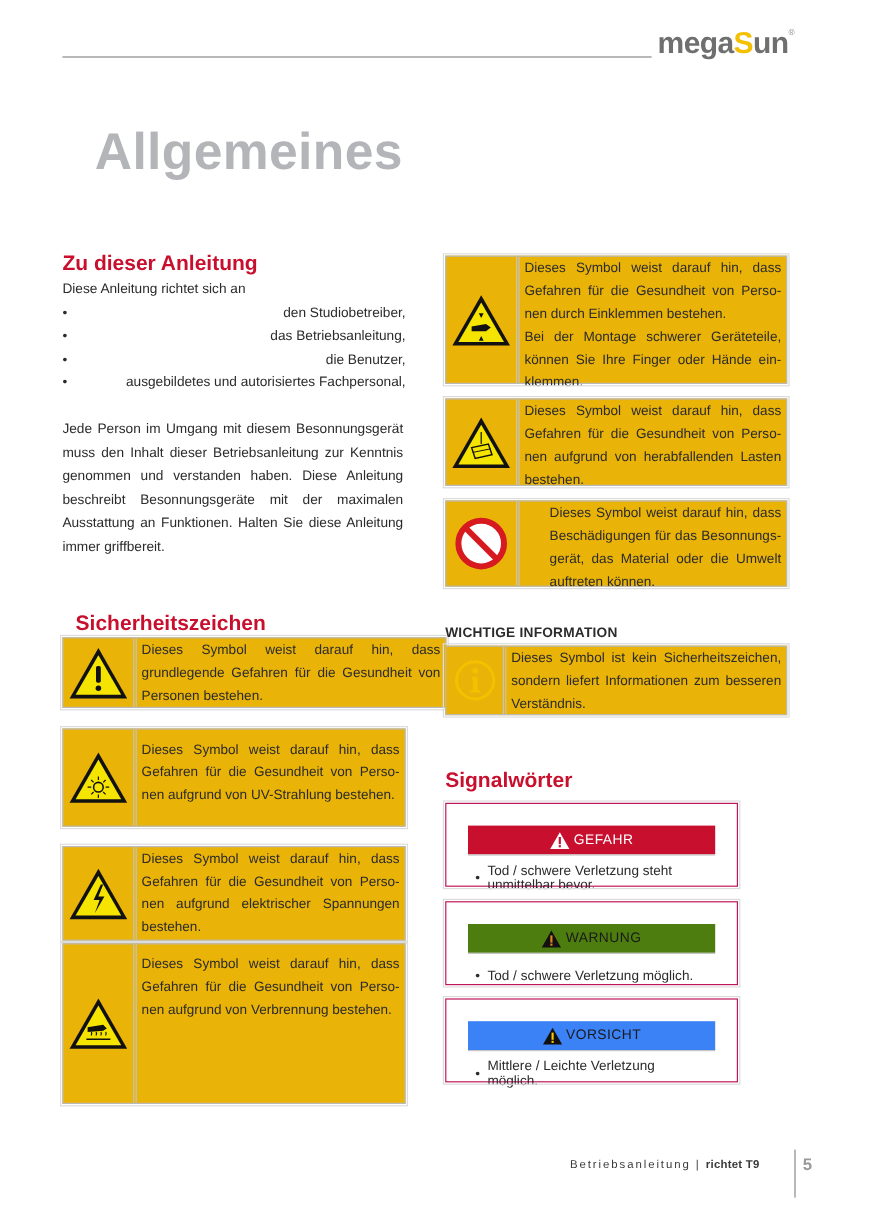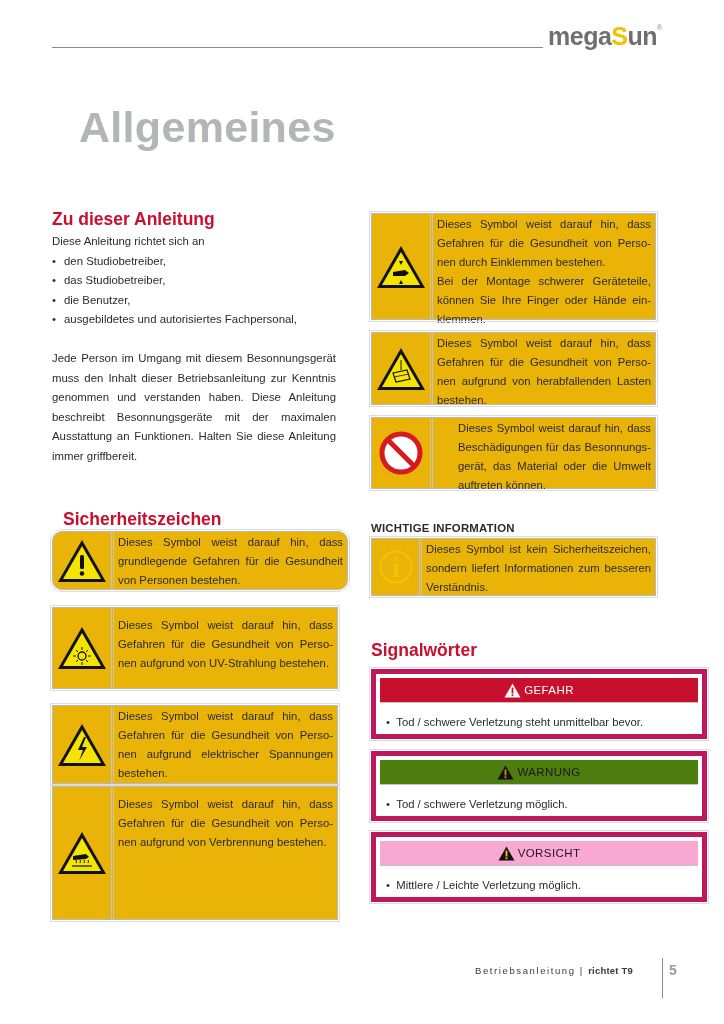--- a/index.html
+++ b/index.html
@@ -11,30 +11,30 @@
   .logo .s { color: #f5c000; }
   .logo .reg { font-size: 7px; vertical-align: top; position: relative; top: 2px; font-weight: normal; color: #888; }
 
   .page-title { position: absolute; left: 52px; top: 103px; font-size: 43px; font-weight: bold; color: #b3b5b8; letter-spacing: 0.3px; margin-left: 27px; }
 
   .h2 { position: absolute; font-size: 17.5px; font-weight: bold; color: #c8102e; }
 
   .body-text { position: absolute; font-size: 11.4px; line-height: 19.5px; color: #2b2b2b; }
   .justify { text-align: justify; }
   .bullets { list-style: none; }
-  .bullets li { padding-left: 12px; position: relative; }
+  .bullets li { padding-left: 12px; position: relative; text-align: right; }
   .bullets li::before { content: "•"; position: absolute; left: 0; }
 
   .sym-box { position: absolute; display: flex; border: 1px solid #b9b9b9; outline: 1px solid #dcdcdc; outline-offset: 1px; background: #eab308; }
   .sym-icon { flex: 0 0 61px; border-right: 3px double #c4c4c4; display: flex; align-items: center; justify-content: center; }
   .sym-text { flex: 1; padding: 1px 4px 1px 4px; font-size: 11.3px; line-height: 19px; text-align: justify; color: #2b2b2b; }
 
   .info-head { position: absolute; left: 371px; top: 522px; font-size: 11.4px; font-weight: bold; color: #2b2b2b; letter-spacing: 0.2px; }
 
-  .sig-box { position: absolute; left: 371px; width: 336px; border: 5px solid #be185d; outline: 1px solid #dcdcdc; outline-offset: 1px; background: #fff; padding: 4px; }
+  .sig-box { position: absolute; left: 371px; width: 244px; border: 1px solid #be185d; outline: 1px solid #dcdcdc; outline-offset: 1px; background: #fff; padding: 18px; }
   .sig-band { height: 24px; display: flex; align-items: center; justify-content: center; font-size: 11.5px; letter-spacing: 0.4px; }
   .sig-band svg { margin-right: 3px; }
   .sig-body { border-top: 1px solid #c4c4c4; font-size: 11.3px; padding: 0 6px; display: flex; align-items: center; }
 
   .footer-text { position: absolute; left: 475px; top: 965px; font-size: 9.5px; color: #3a3a3a; letter-spacing: 1.6px; }
   .footer-text b { letter-spacing: 0.2px; font-weight: bold; }
   .footer-rule { position: absolute; left: 662px; top: 958px; width: 1px; height: 40px; background: #8a8a8a; }
   .page-num { position: absolute; left: 669px; top: 962px; font-size: 14px; color: #9a9a9a; font-weight: bold; }
 </style>
 </head>
@@ -43,30 +43,30 @@
 <div class="header-rule"></div>
 <div class="logo"><span>mega</span><span class="s">S</span><span>un</span><span class="reg">®</span></div>
 
 <div class="page-title">Allgemeines</div>
 
 <div class="h2" style="left:52px; top:209px;">Zu dieser Anleitung</div>
 <div class="body-text" style="left:52px; top:232px; width:286px;">
   <div>Diese Anleitung richtet sich an</div>
   <ul class="bullets">
     <li>den Studiobetreiber,</li>
-    <li>das Studiobetreiber,</li>
+    <li>das Betriebsanleitung,</li>
     <li>die Benutzer,</li>
     <li>ausgebildetes und autorisiertes Fachpersonal,</li>
   </ul>
 </div>
 <div class="body-text justify" style="left:52px; top:349px; width:284px;">Jede Person im Umgang mit diesem Besonnungs­gerät muss den Inhalt dieser Betriebsanleitung zur Kenntnis genommen und verstanden haben.  Diese Anleitung beschreibt Besonnungsgeräte mit der maximalen Ausstattung an Funktionen. Halten Sie diese Anleitung immer griffbereit.</div>
 
 <div class="h2" style="left:63px; top:509px;">Sicherheitszeichen</div>
 
-<div class="sym-box" style="left:52px; top:531px; width:296px; height:59px;border-radius:10px;">
+<div class="sym-box" style="left:52px; top:531px; width:320px; height:59px;">
   <div class="sym-icon">
     <svg width="52" height="46" viewBox="0 0 52 46">
         <path d="M26 2 L50 44 L2 44 Z" fill="#111"></path>
         <path d="M26 8 L45 41 L7 41 Z" fill="#f5e400"></path>
         <rect x="24" y="17" width="4" height="14" rx="1.5" fill="#111"></rect>
         <circle cx="26" cy="35.5" r="2.3" fill="#111"></circle>
       </svg>
   </div>
   <div class="sym-text">Dieses Symbol weist darauf hin, dass grundlegende Gefahren für die Gesund­heit von Personen bestehen.</div>
 </div>
@@ -188,21 +188,21 @@
         <path d="M8.5 0.5 L16.5 14.5 L0.5 14.5 Z" fill="#111"></path>
         <rect x="7.6" y="4.5" width="1.8" height="6" fill="#e8831f"></rect>
         <rect x="7.6" y="11.3" width="1.8" height="1.8" fill="#e8831f"></rect>
       </svg>
     <span>WARNUNG</span>
   </div>
   <div class="sig-body" style="height:38px;">•&nbsp;&nbsp;<span>Tod / schwere Verletzung möglich.</span></div>
 </div>
 
 <div class="sig-box" style="top:832px; height:70px;">
-  <div class="sig-band" style="background:#f9a8d4; color:#1a1a1a;">
+  <div class="sig-band" style="background:#3b82f6; color:#1a1a1a;">
     <svg width="17" height="15" viewBox="0 0 17 15">
         <path d="M8.5 0.5 L16.5 14.5 L0.5 14.5 Z" fill="#111"></path>
         <rect x="7.6" y="4.5" width="1.8" height="6" fill="#f7c600"></rect>
         <rect x="7.6" y="11.3" width="1.8" height="1.8" fill="#f7c600"></rect>
       </svg>
     <span>VORSICHT</span>
   </div>
   <div class="sig-body" style="height:38px;">•&nbsp;&nbsp;<span>Mittlere / Leichte Verletzung möglich.</span></div>
 </div>
 

